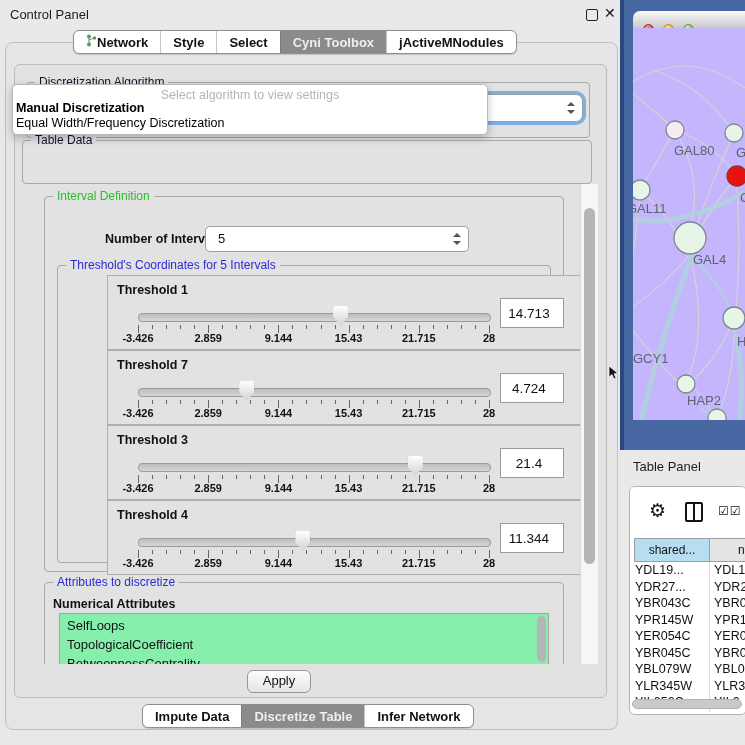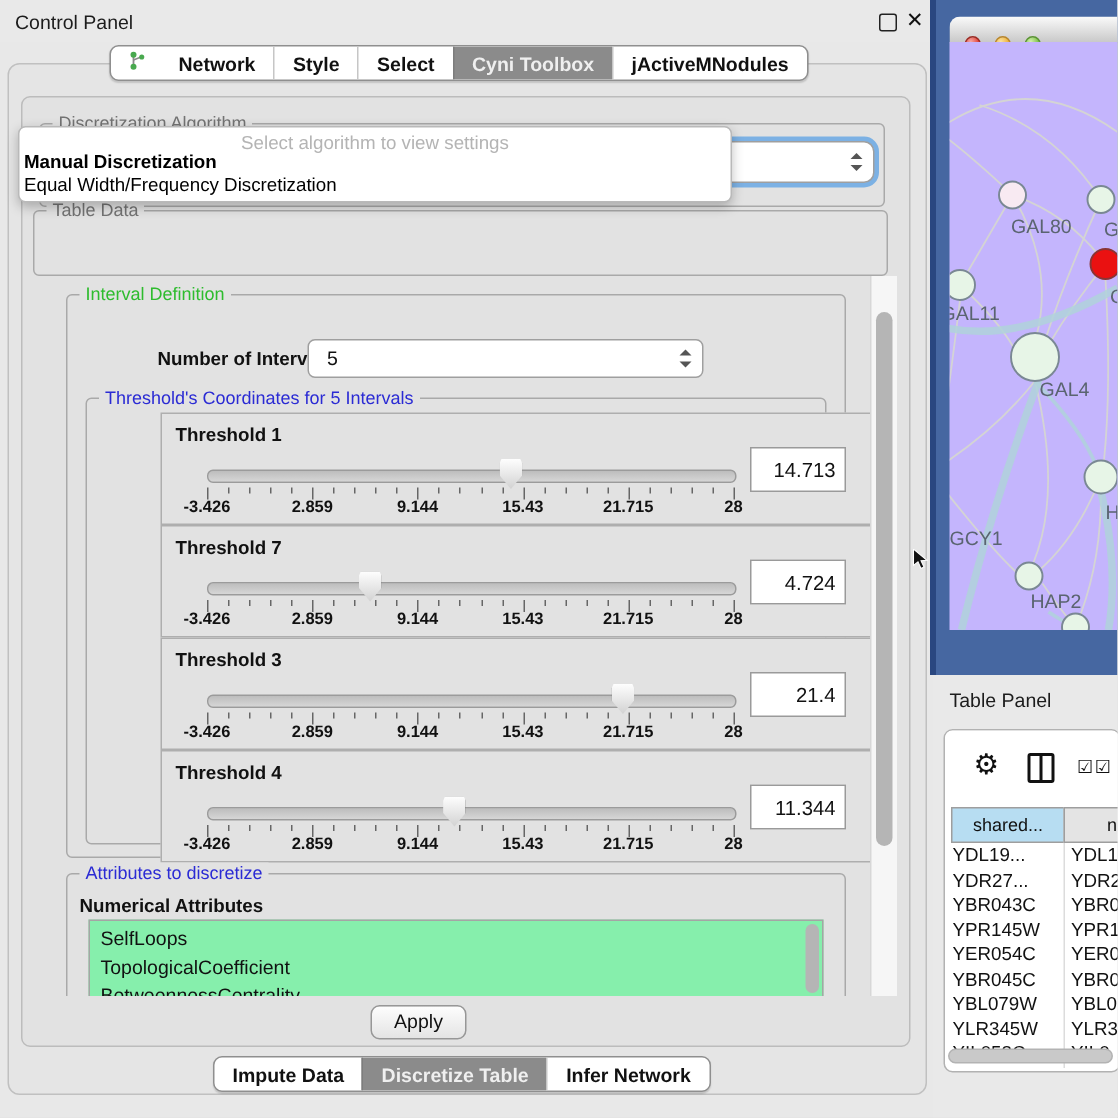--- a/index.html
+++ b/index.html
@@ -8,31 +8,31 @@
   .abs{position:absolute;}
   
   #titlebar{left:0;top:0;width:622px;height:28px;background:#e9e9e9;}
   #win-title{left:10px;top:7px;font-size:13px;color:#1c1c1c;}
   #float-btn{left:586px;top:9px;width:10px;height:10px;border:1.6px solid #222;border-radius:2px;}
   #close-btn{left:604px;top:5px;font-size:14px;font-weight:900;color:#111;}
   #outer-panel{left:5px;top:42px;width:611px;height:686px;background:#e5e5e5;border:1px solid #c0c0c0;border-radius:8px;}
   #inner-panel{left:14px;top:64px;width:591px;height:632px;background:#e2e2e2;border:1px solid #bcbcbc;border-radius:6px;}
   
   .tabbar{display:flex;align-items:stretch;background:#fff;border:1px solid #8f8f8f;border-radius:6px;overflow:hidden;height:22px;box-shadow:0 1px 1px rgba(0,0,0,.15);}
-  .tab{display:flex;align-items:center;gap:22px;padding:0 12px;font-size:13px;font-weight:600;color:#111;border-left:1px solid #c6c6c6;cursor:default;white-space:nowrap;}
+  .tab{display:flex;align-items:center;gap:0;padding:0 12px;font-size:13px;font-weight:600;color:#111;border-left:1px solid #c6c6c6;cursor:default;white-space:nowrap;}
   .tab:first-child{border-left:none;}
   .tab.sel{background:#8b8b8b;color:#efefef;border-left-color:#7d7d7d;}
   #top-tabs{left:73px;top:30px;}
   #bottom-tabs{left:142px;top:704px;}
   
   .group{border:1px solid #a9a9a9;border-radius:4px;}
   .gtitle{position:absolute;top:-8px;left:8px;background:#e2e2e2;padding:0 4px;font-size:12px;white-space:nowrap;}
   .green{color:#2ebc2e;}
   .blue{color:#2b2bd4;}
-  .dark{color:#737373;}
+  .dark{color:#0f172a;}
   
   .combo{background:#fff;border:1px solid #9f9f9f;border-radius:5px;font-size:13px;color:#111;}
   .combo .txt{position:absolute;left:9px;top:4px;white-space:nowrap;}
   .spin{position:absolute;right:7px;top:50%;transform:translateY(-50%);width:8px;height:12px;}
   .spin:before,.spin:after{content:"";position:absolute;left:0;border-left:4px solid transparent;border-right:4px solid transparent;}
   .spin:before{top:0;border-bottom:4px solid #555;}
   .spin:after{bottom:0;border-top:4px solid #555;}
   
   #algo-combo{left:33px;top:94px;width:548px;height:26px;border-radius:7px;box-shadow:0 0 0 3px #7cb1e4;}
   #popup{left:12px;top:84px;width:474px;height:49px;background:#fff;border:1px solid #b9b9b9;border-radius:5px;box-shadow:0 3px 8px rgba(0,0,0,.25);}
@@ -40,21 +40,21 @@
   #popup .item{position:absolute;left:3px;font-size:12.5px;color:#000;white-space:nowrap;}
   
   .thr-box{position:absolute;left:62px;width:480px;height:73px;background:#e2e2e2;border:1px solid #aeaeae;}
   .thr-label{position:absolute;left:9px;top:7px;font-size:12.5px;font-weight:700;color:#111;}
   .track{position:absolute;left:30px;top:37px;width:351px;height:7px;background:linear-gradient(#bdbdbd,#d6d6d6);border:1px solid #9b9b9b;border-radius:4px;}
   .thumb{position:absolute;top:30px;width:15px;height:20px;background:linear-gradient(#fefefe,#d2d2d2);clip-path:polygon(8% 0,92% 0,100% 14%,100% 55%,50% 100%,0 55%,0 14%);filter:drop-shadow(0 0 1px #777);}
   .ticks{position:absolute;left:30px;top:49px;width:352px;height:8px;}
   .tick{position:absolute;top:0;width:1px;background:#666;}
   .scale{position:absolute;left:30px;top:56px;width:352px;height:12px;}
   .scale span{position:absolute;transform:translateX(-50%);font-size:11px;font-weight:700;color:#111;white-space:nowrap;}
-  .val{position:absolute;left:392px;top:22px;width:64px;height:30px;background:#fff;border:1px solid #9a9a9a;font-size:13.5px;color:#111;text-align:right;line-height:30px;padding-right:6px;box-sizing:border-box;}
+  .val{position:absolute;left:392px;top:22px;width:64px;height:30px;background:#fff;border:1px solid #9a9a9a;font-size:13.5px;color:#111;text-align:center;line-height:30px;padding-right:6px;box-sizing:border-box;}
   .attr-item{position:absolute;left:7px;font-size:13px;color:#111;white-space:nowrap;}
   #apply{left:247px;top:670px;width:62px;height:21px;background:linear-gradient(#fdfdfd,#e4e4e4);border:1px solid #979797;border-radius:6px;font-size:13px;color:#111;text-align:center;line-height:20px;}
   .vscroll{background:#f6f6f6;border-left:1px solid #d7d7d7;}
   .sthumb{position:absolute;background:#b5b5b5;border-radius:6px;}
   
   #blue-frame{left:620px;top:0;width:125px;height:450px;background:#4667a1;}
   #blue-edge{left:620px;top:0;width:4px;height:450px;background:#2a4780;}
   #net-titlebar{left:633px;top:11px;width:112px;height:17px;background:linear-gradient(#fafafa,#c9c9c9);border-bottom:1px solid #9a9a9a;border-top-left-radius:7px;}
   .light{position:absolute;top:13px;width:11px;height:11px;border-radius:50%;}
   #canvas{left:633px;top:28px;width:112px;height:392px;background:#c4b5fd;overflow:hidden;}

